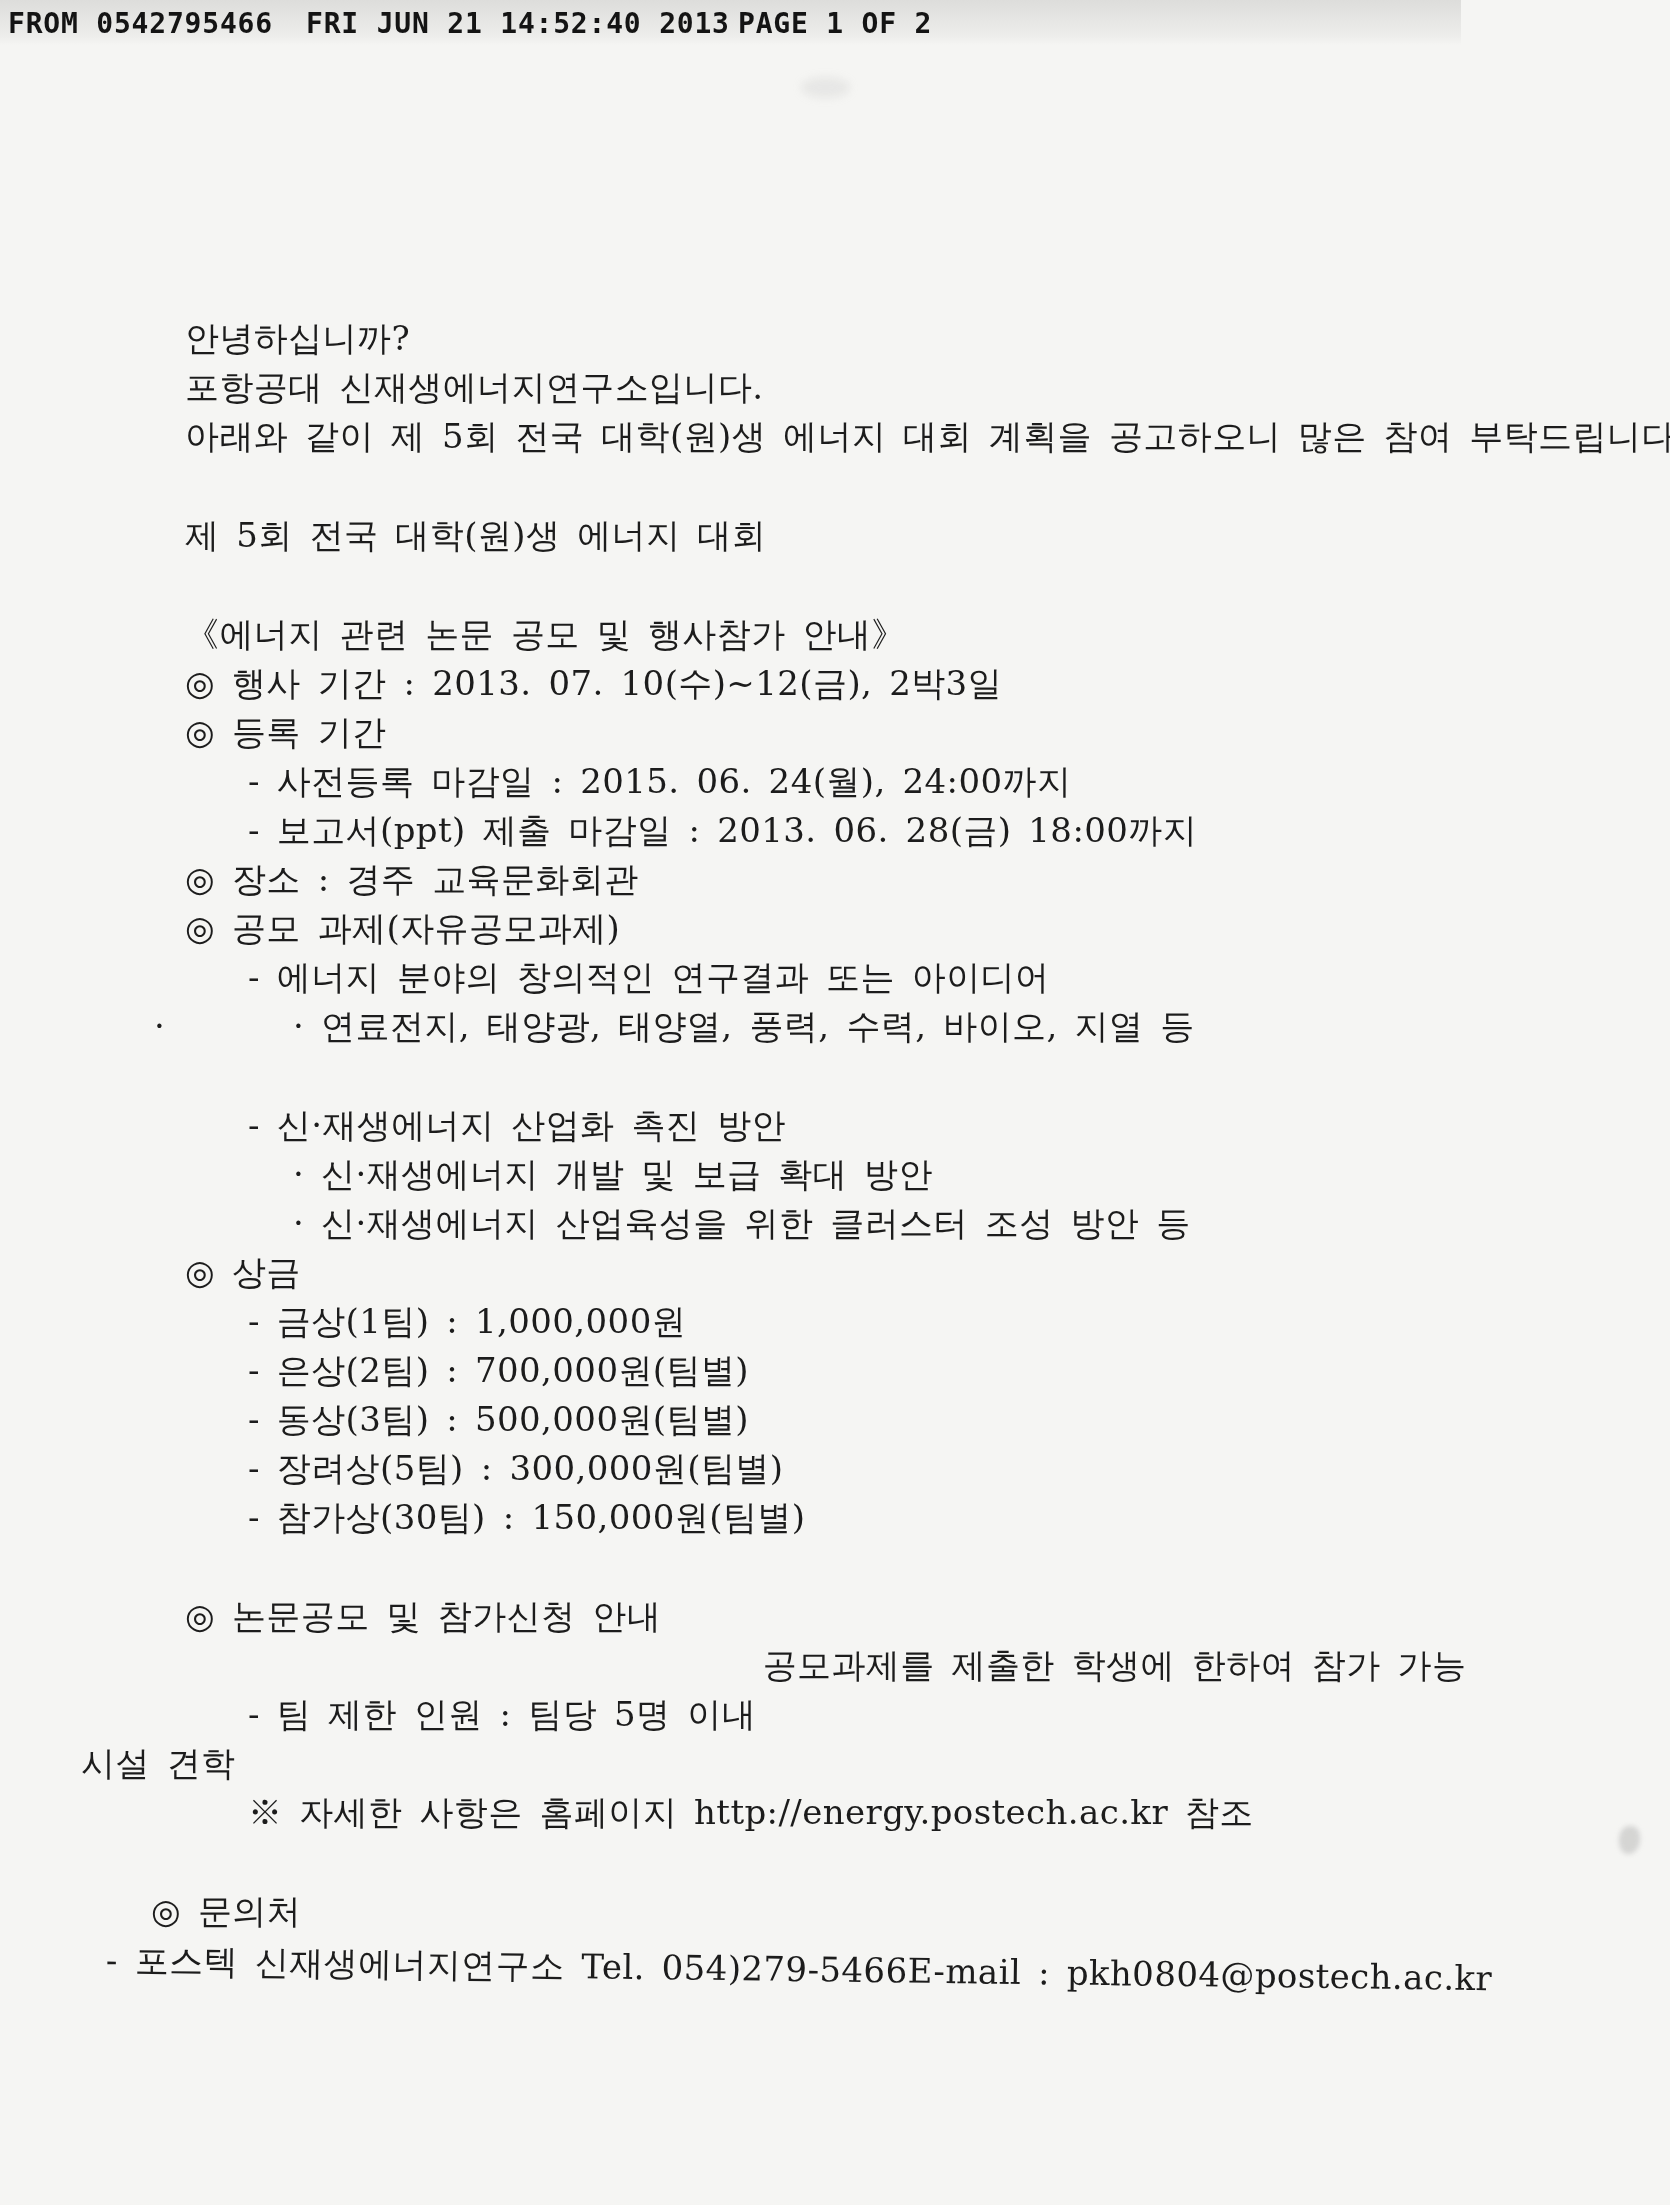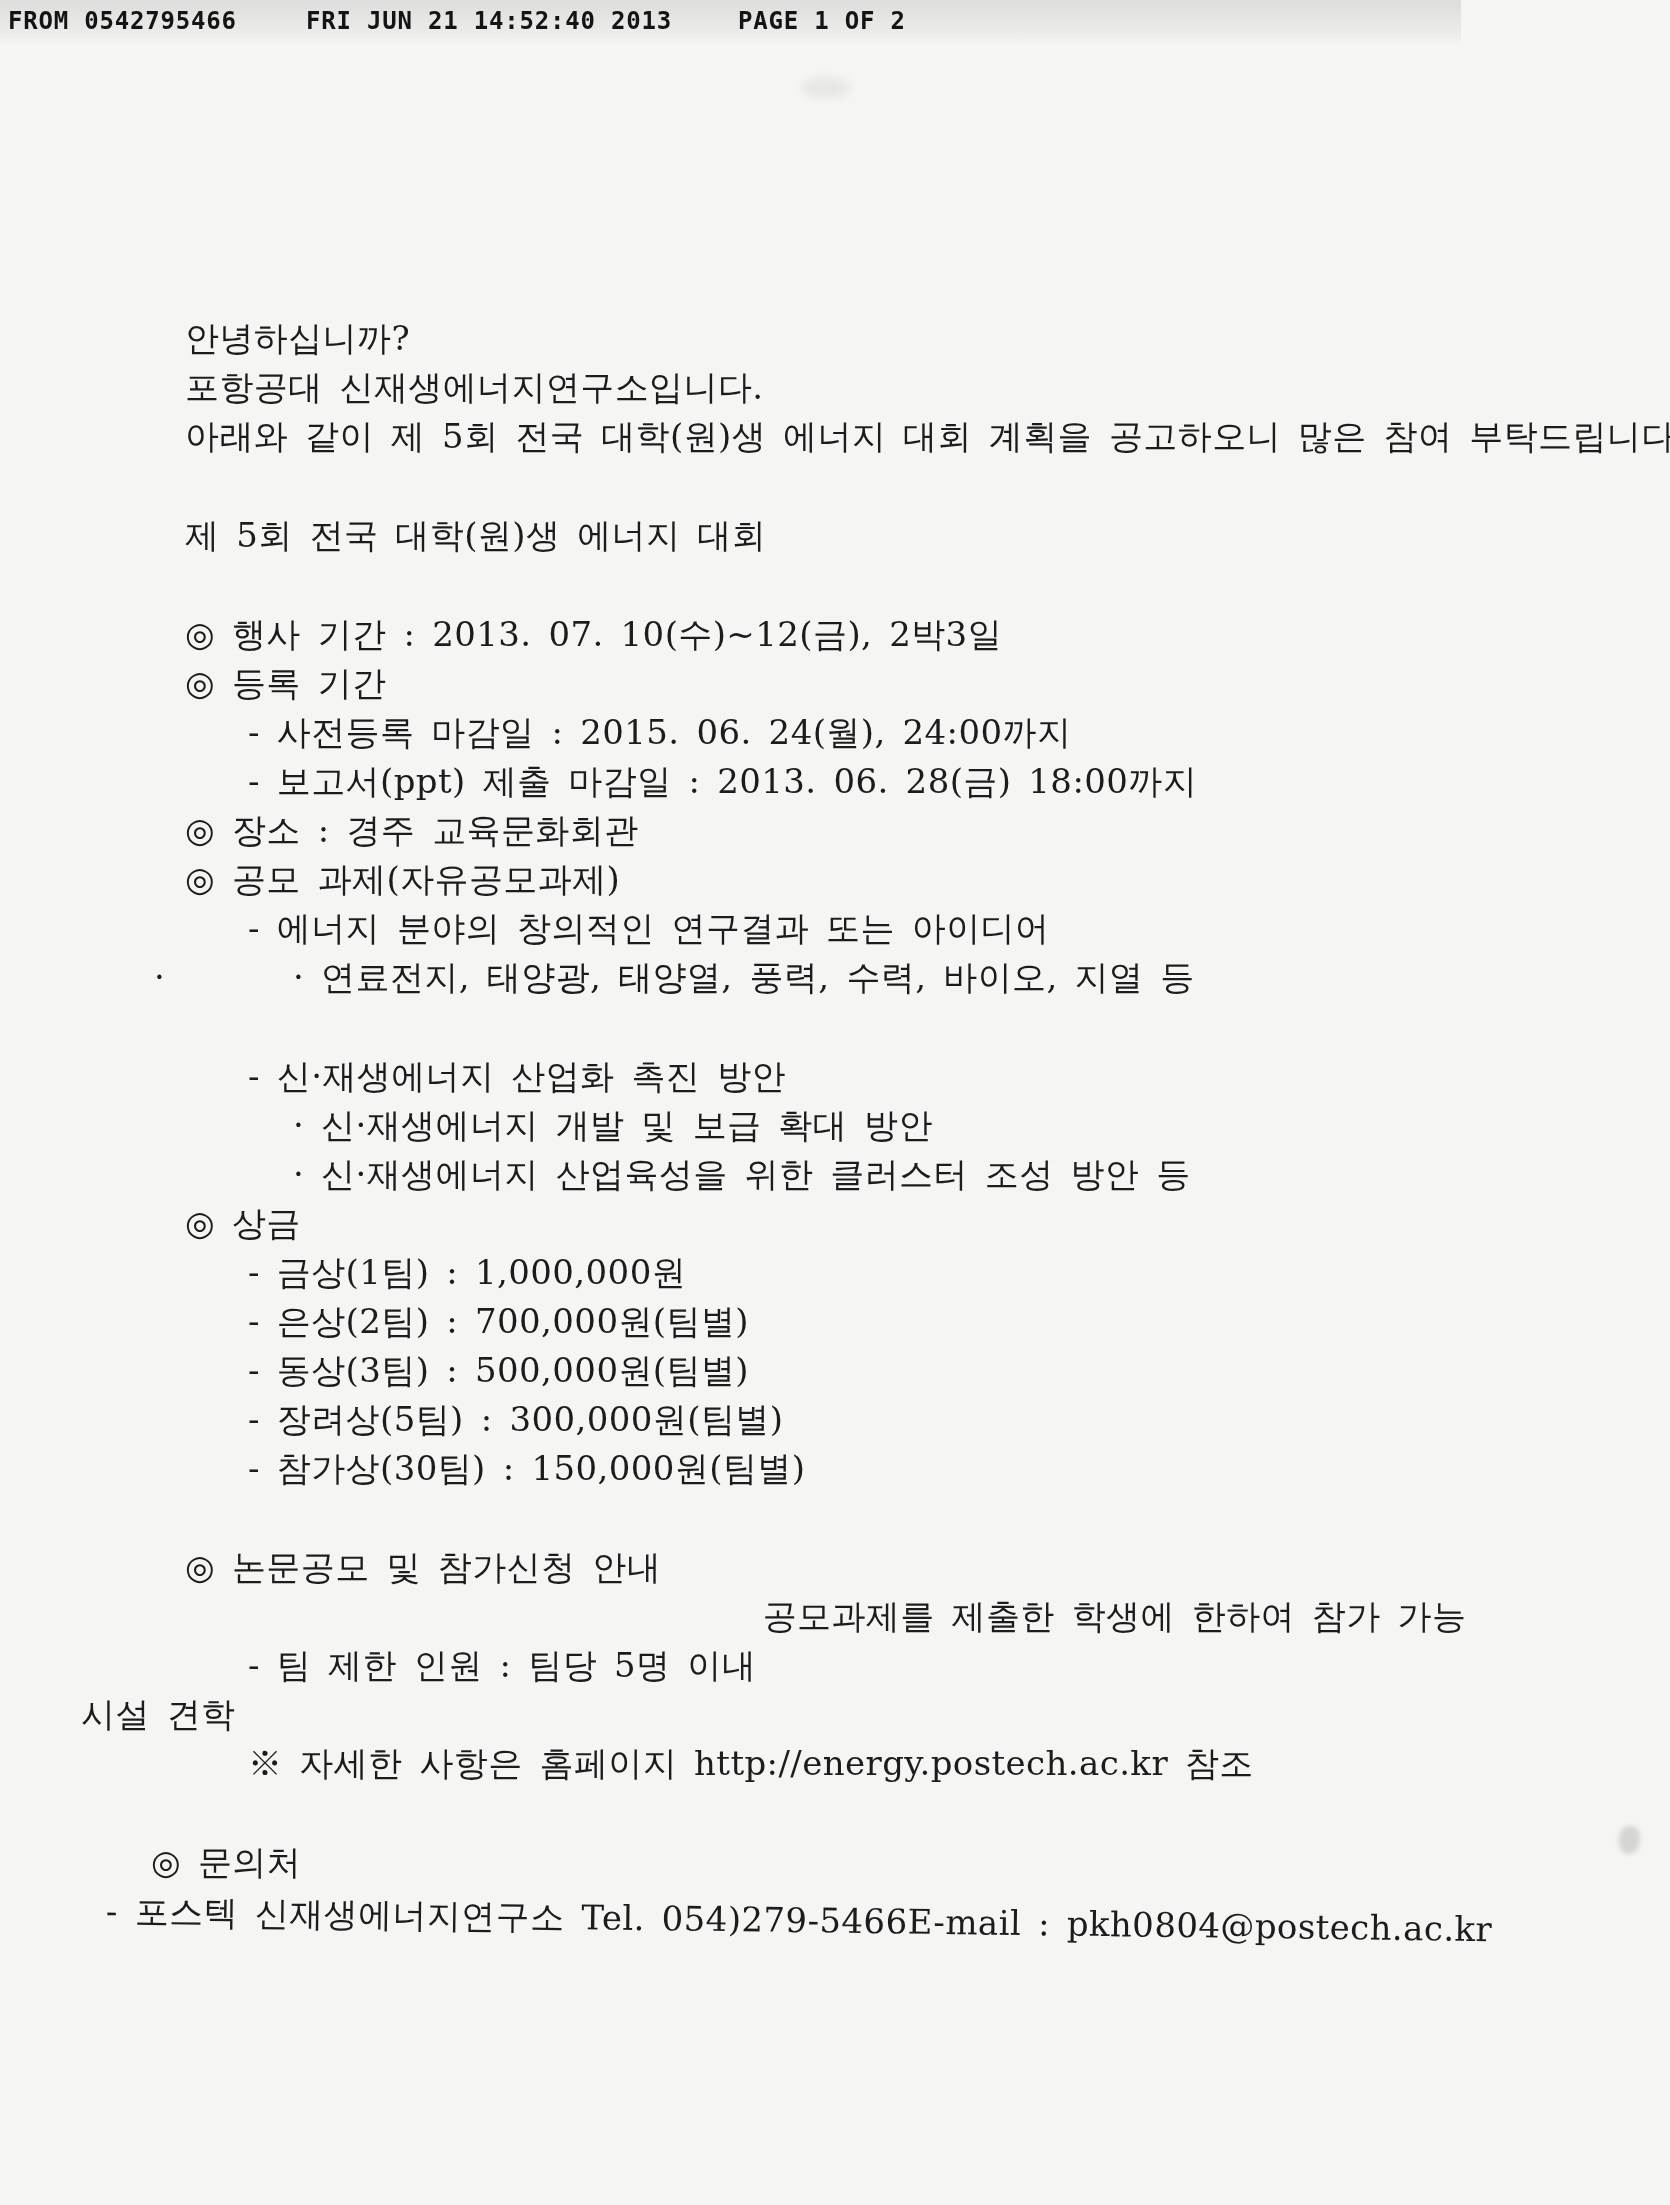--- a/index.html
+++ b/index.html
@@ -9,21 +9,21 @@
     position:relative;
     overflow:hidden;
     font-family:"DejaVu Serif","Liberation Serif",serif;
     color:#1c1c1c;
   }
   
   .fax-header{
     position:absolute;left:0;top:0;width:1461px;height:45px;
     background:linear-gradient(#dddddb,#ededeb 80%,#f5f5f3);
     font-family:"DejaVu Sans Mono","Liberation Mono",monospace;
-    font-weight:bold;font-size:24px;color:#141414;
+    font-weight:bold;font-size:28px;color:#141414;
   }
   .fax-header span{position:absolute;top:6.5px;white-space:pre;letter-spacing:0.8px;}
   .fh-from{left:8px;}
   .fh-datetime{left:306px;}
   .fh-page{left:738px;}
 
   .doc{
     position:absolute;left:185px;top:314px;width:1482px;
   }
   .line{
@@ -63,20 +63,21 @@
   <span class="fh-page">PAGE 1 OF 2</span>
 </div>
 
 <div class="doc">
   <div class="line">안녕하십니까?</div>
   <div class="line">포항공대 신재생에너지연구소입니다.</div>
   <div class="line">아래와 같이 제 5회 전국 대학(원)생 에너지 대회 계획을 공고하오니 많은 참여 부탁드립니다.</div>
   <div class="gap"></div>
   <div class="line">제 5회 전국 대학(원)생 에너지 대회</div>
   <div class="gap"></div>
+  <div class="line">《에너지 관련 논문 공모 및 행사참가 안내》</div>
   <div class="line">◎ 행사 기간 : 2013. 07. 10(수)~12(금), 2박3일</div>
   <div class="line">◎ 등록 기간</div>
   <div class="line i1">- 사전등록 마감일 : 2015. 06. 24(월), 24:00까지</div>
   <div class="line i1">- 보고서(ppt) 제출 마감일 : 2013. 06. 28(금) 18:00까지</div>
   <div class="line">◎ 장소 : 경주 교육문화회관</div>
   <div class="line">◎ 공모 과제(자유공모과제)</div>
   <div class="line i1">- 에너지 분야의 창의적인 연구결과 또는 아이디어</div>
   <div class="line i2">
     <span class="hang-dot">·</span><span>· 연료전지, 태양광, 태양열, 풍력, 수력, 바이오, 지열 등</span>
   </div>

